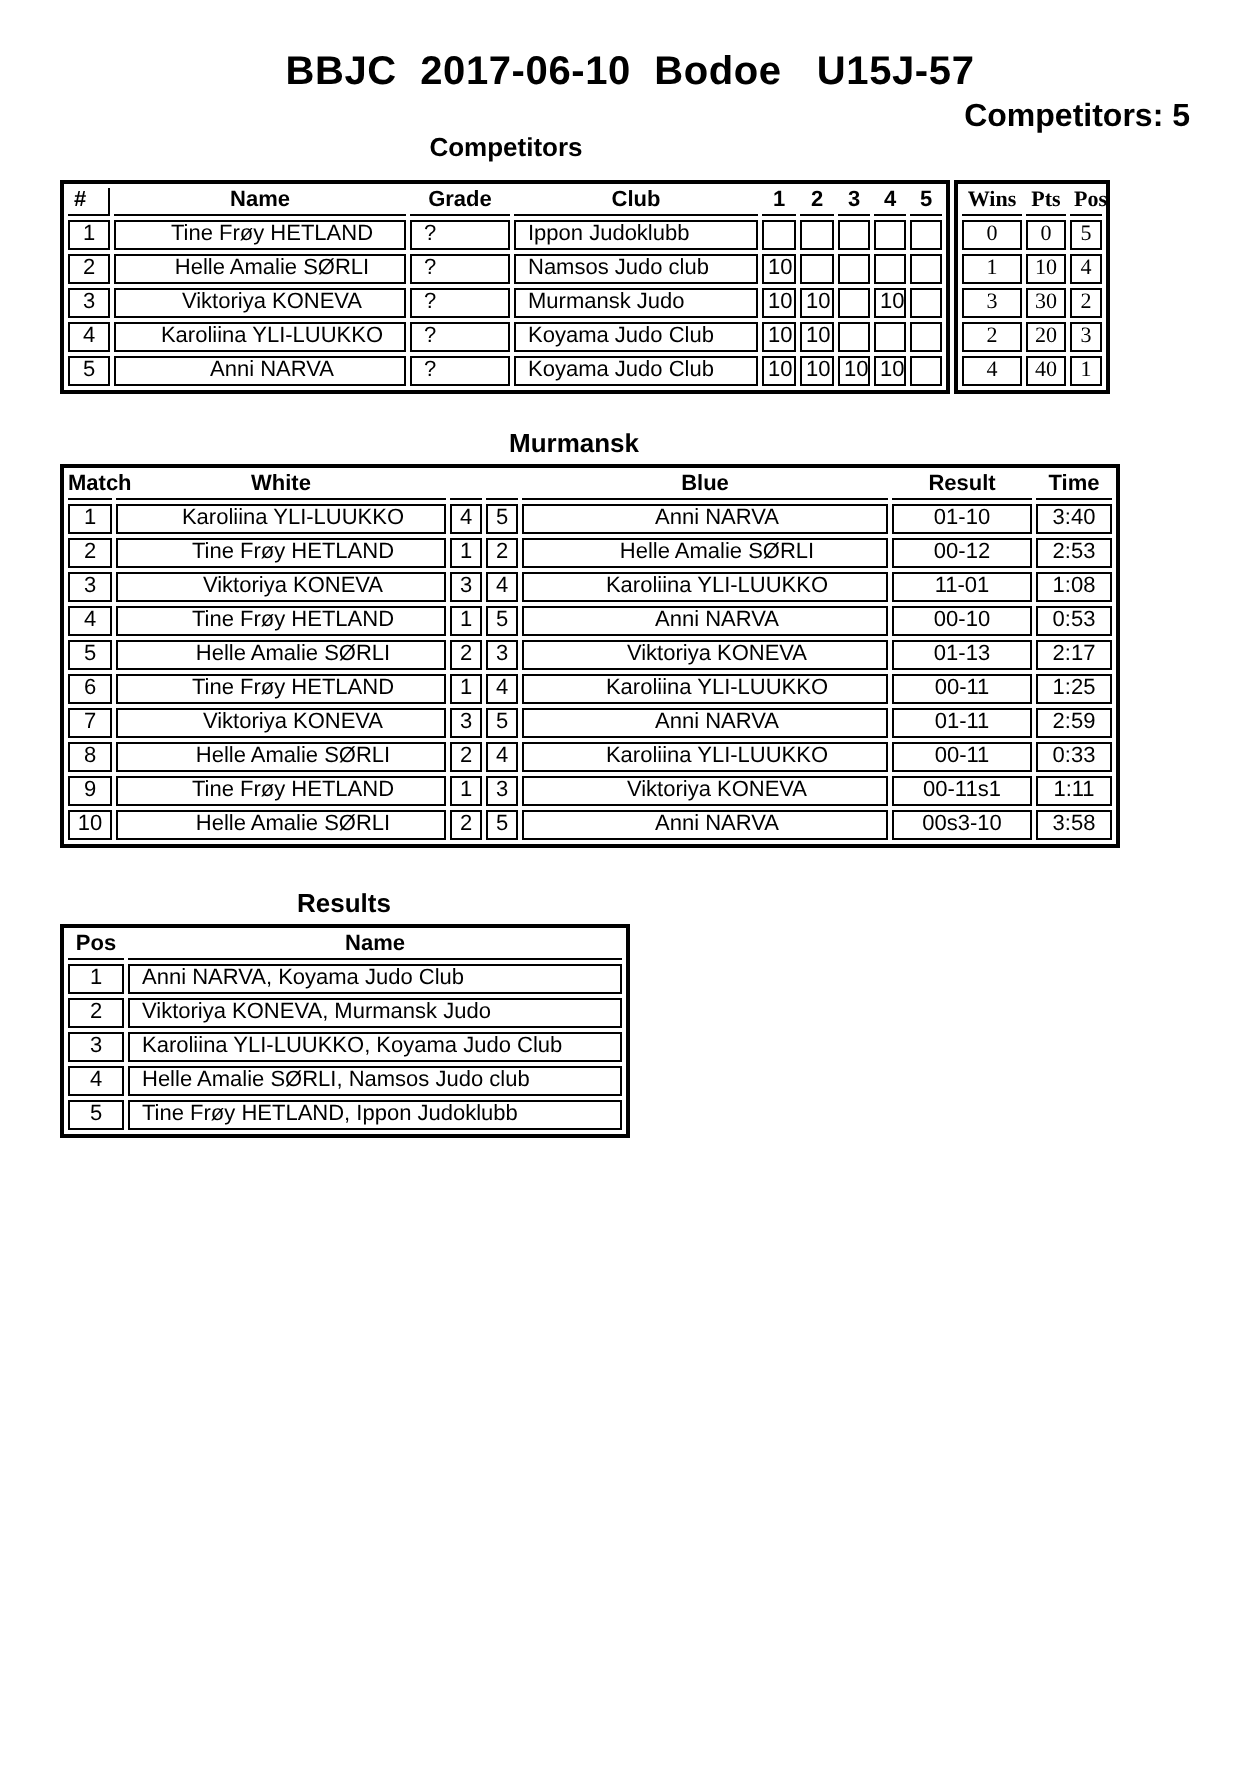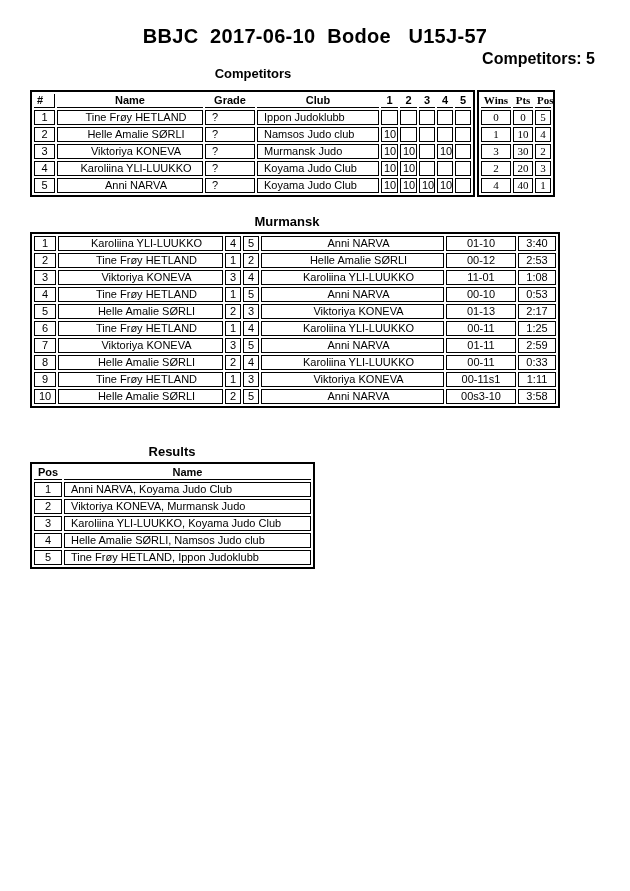--- a/index.html
+++ b/index.html
@@ -225,20 +225,29 @@
       <col style="width:22px">
         <col style="width:165px">
         <col style="width:16px">
         <col style="width:16px">
       <col style="width:183px">
         <col style="width:70px">
         <col style="width:38px">
     </colgroup>
     <tbody>
       <tr>
+        <th class="al" style="padding-left:0">Match</th>
+        <th>White</th>
+        <th></th>
+        <th></th>
+        <th>Blue</th>
+        <th>Result</th>
+        <th>Time</th>
+      </tr>
+      <tr>
         <td>1</td>
         <td class="al">Karoliina YLI-LUUKKO</td>
         <td>4</td>
         <td>5</td>
         <td class="al">Anni NARVA</td>
         <td>01-10</td>
         <td>3:40</td>
       </tr>
       <tr>
         <td>2</td>

